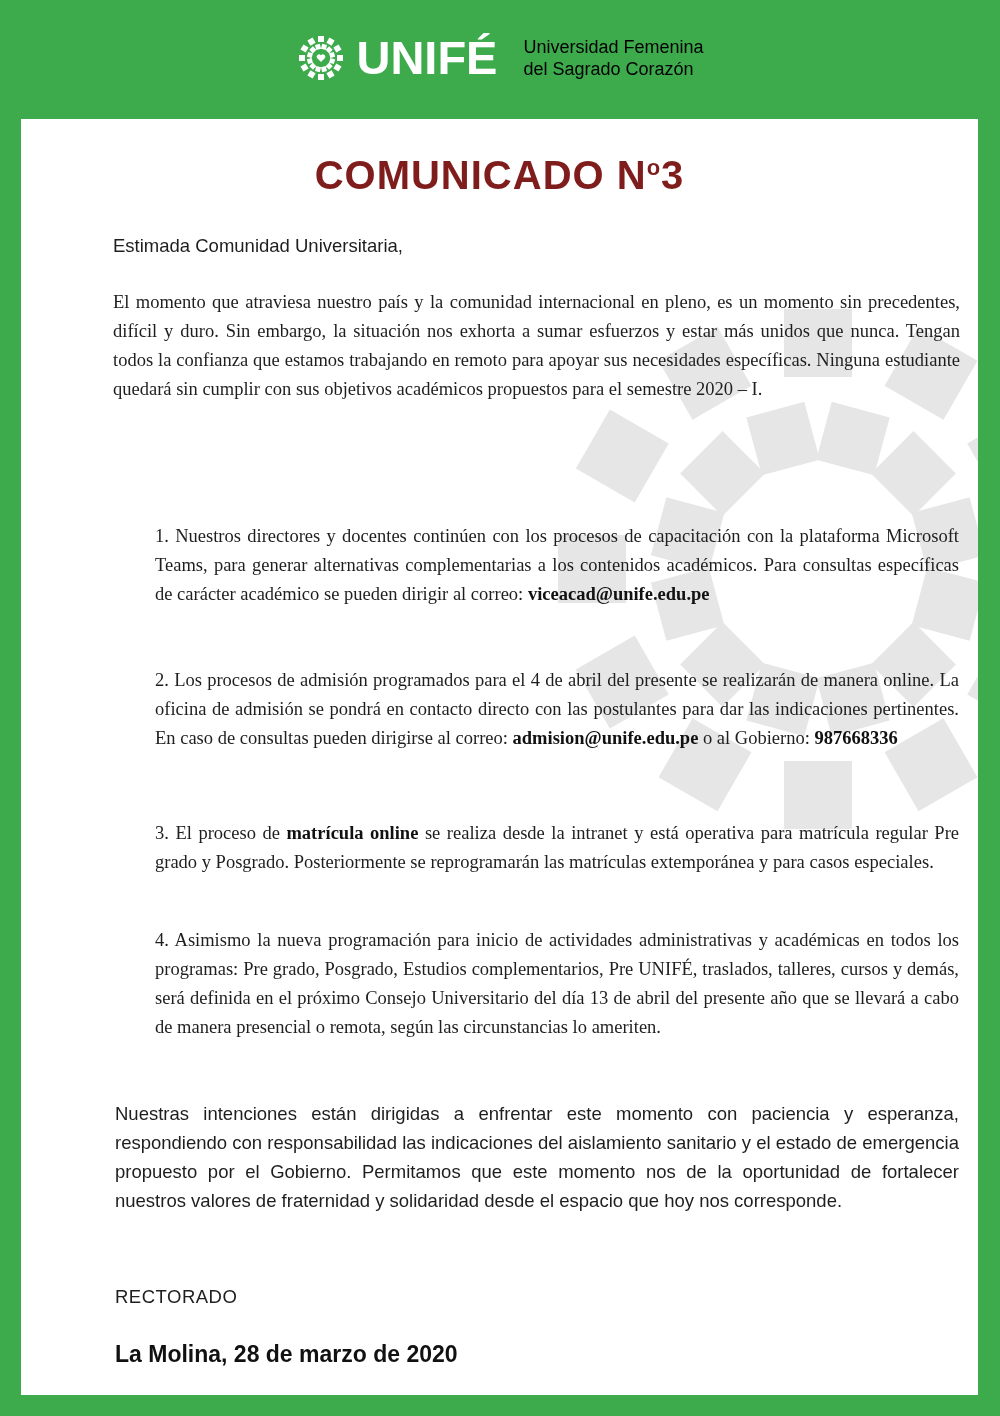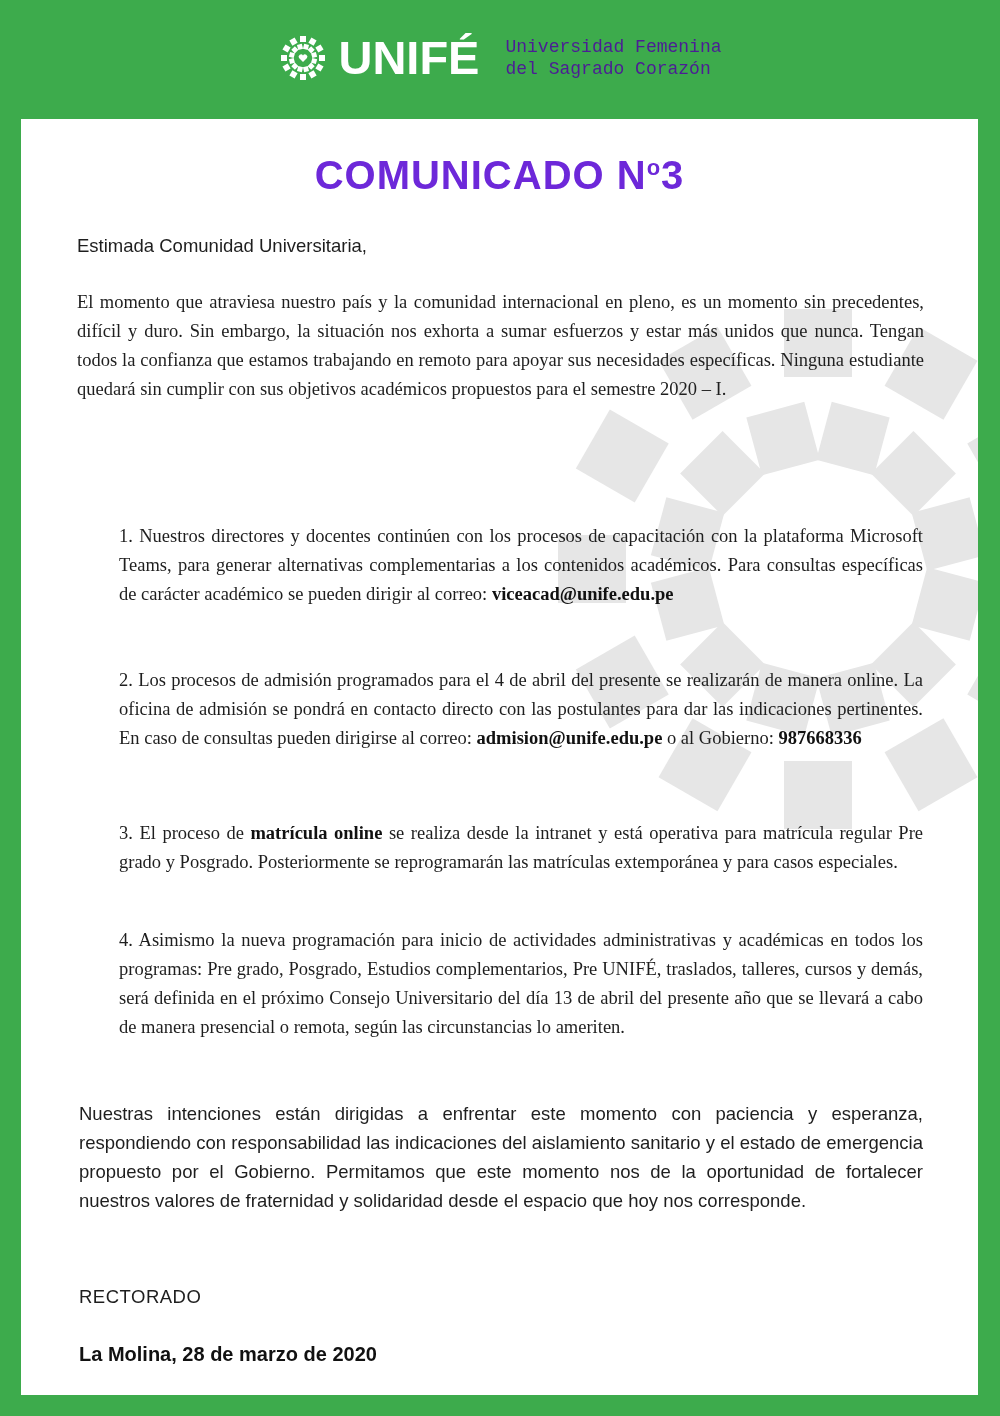--- a/index.html
+++ b/index.html
@@ -15,54 +15,55 @@
       position: absolute; left: 0; top: 0; width: 1000px; height: 119px;
       display: flex; align-items: center; justify-content: center;
     }
     .brand { display: flex; align-items: center; gap: 10px; margin-top: -4px; }
     .logo-mark { width: 50px; height: 50px; }
     .logo-word {
       color: #fff; font-weight: 700; font-size: 47px; letter-spacing: 0px;
       font-family: "Liberation Sans", sans-serif; line-height: 1;
     }
     .logo-sub {
-      color: #4c1d95; font-size: 18px; line-height: 22px; margin-left: 16px;
-      font-family: Liberation Mono, monospace;
+      color: #000000; font-size: 18px; line-height: 22px; margin-left: 16px;
+      font-family: Liberation Sans, sans-serif;
     }
     .sheet {
       position: absolute; left: 21px; top: 119px; width: 957px; height: 1276px;
       background: #ffffff;
       overflow: hidden;
     }
     .watermark {
       position: absolute; right: -120px; top: 170px; width: 560px; height: 560px;
       pointer-events: none;
     }
     .content { position: absolute; left: 0; top: 0; width: 957px; height: 1276px; }
     .title {
       position: absolute; left: 0; width: 957px; top: 34px; text-align: center;
-      font-size: 40px; font-weight: 700; letter-spacing: 1px; color: #6d28d9;
+      font-size: 40px; font-weight: 700; letter-spacing: 1px; color: #7f1d1d;
     }
     .title sup { font-size: 22px; vertical-align: 14px; }
     .p {
       position: absolute; font-size: 18.5px; line-height: 29px; text-align: justify;
       color: #1e1e1e;
+      margin-left: 36px;
     }
     .p b { font-weight: 700; color: #111; }
     .greet { left: 56px; top: 112px; width: 850px; }
     .intro { left: 56px; top: 169px; width: 847px; font-family: Liberation Serif, serif; }
     .lead { left: 56px; top: 342px; width: 850px; }
     .item { left: 98px; width: 804px; font-family: Liberation Serif, serif; }
     .item1 { top: 403px; }
     .item2 { top: 547px; }
     .item3 { top: 700px; }
     .item4 { top: 807px; }
     .closing { left: 58px; top: 980px; width: 844px; }
     .sign { left: 58px; top: 1163px; font-size: 18.5px; letter-spacing: 0.5px; }
-    .date { left: 58px; top: 1221px; font-size: 20px; font-weight: 700; color: #111; }
+    .date { left: 58px; top: 1221px; font-size: 23px; font-weight: 700; color: #111; }
   </style>
 </head>
 <body>
 
 <div class="header">
   <div class="brand">
     <svg class="logo-mark" viewBox="-25 -25 50 50">
       <g fill="#ffffff">
         <g id="ring1">
           <rect x="-3" y="-22" width="6" height="6" transform="rotate(0)"></rect>

